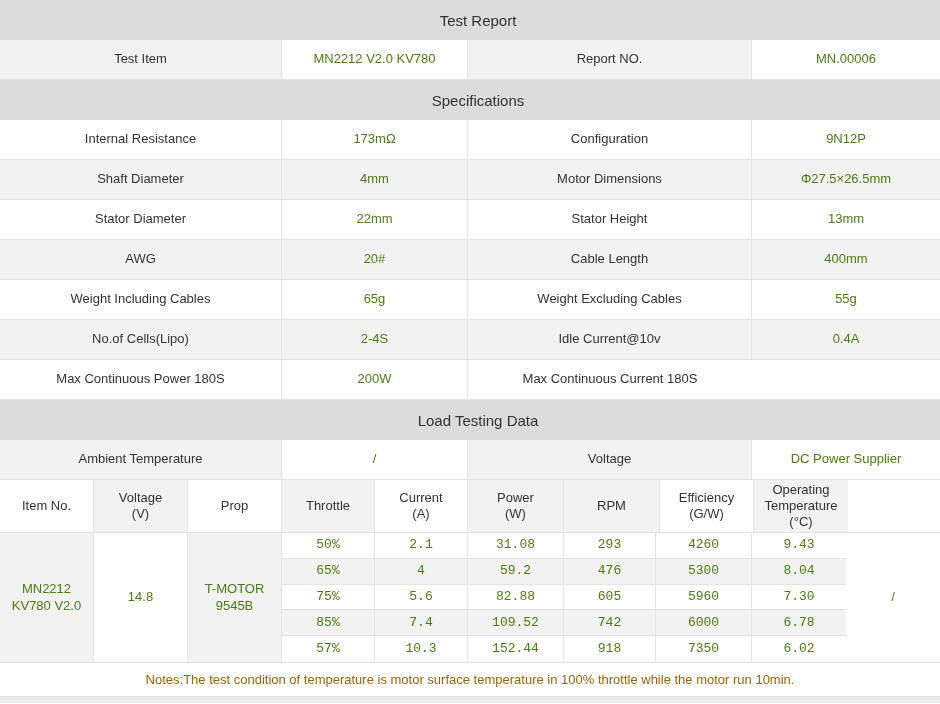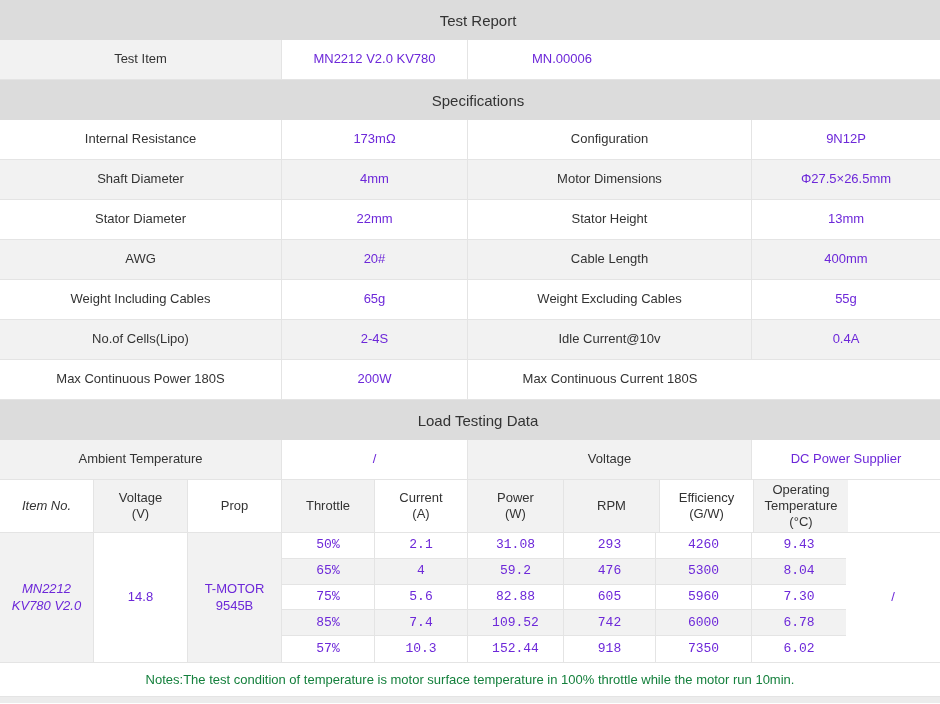--- a/index.html
+++ b/index.html
@@ -16,53 +16,54 @@
     font-size:15px; color:#333333;padding-left:16px;
   }
   .row { display:flex; height:40px; border-bottom:1px solid #e4e4e4; }
   .cell {
     display:flex; align-items:center; justify-content:center;
     font-size:13px; border-right:1px solid #e4e4e4;
     text-align:center; white-space:pre-line; line-height:1.25;
   }
   .cell:last-child { border-right:none; }
   .lab { color:#333333; }
-  .val { color:#6d28d9; }
+  .val { color:#4d7c0f; }
   .shade { background:#f2f2f2; }
   .w1 { width:282px; } .w2 { width:186px; } .w3 { width:284px; } .w4 { width:188px;text-align:right; }
-  .c0 { width:94px;font-style:italic; } .c1 { width:94px; } .c2 { width:94px; }
+  .c0 { width:94px; } .c1 { width:94px; } .c2 { width:94px; }
   .c3 { width:93px; } .c4 { width:93px; } .c5 { width:96px; }
   .c6 { width:92px; } .c7 { width:96px; } .c8 { width:94px; } .c9 { width:94px; }
   .colhead { height:53px; }
   .dataGrid { display:flex; height:130px; border-bottom:1px solid #e4e4e4; }
   .spanCell {
     display:flex; align-items:center; justify-content:center;
     font-size:13px; border-right:1px solid #e4e4e4;
     text-align:center; white-space:pre-line; line-height:1.3;
   }
   .midBlock { display:flex; flex-direction:column; width:564px;font-family:Liberation Mono, monospace; }
   .dRow { display:flex; height:26px; border-bottom:1px solid #e4e4e4; }
   .dRow:last-child { border-bottom:none; }
   .notes {
     height:34px; display:flex; align-items:center; justify-content:center;
-    font-size:13px; color:#15803d; background:#ffffff;
+    font-size:13px; color:#a16207; background:#ffffff;
     border-bottom:1px solid #e4e4e4;
   }
   .footerStrip { height:6px; background:#ececec; }
 </style>
 </head>
 <body>
 
 <div class="bar">
   <span>Test Report</span>
 </div>
 
 <div class="row">
   <div class="cell w1 shade lab">Test Item</div>
   <div class="cell w2 val">MN2212 V2.0 KV780</div>
+  <div class="cell w3 shade lab">Report NO.</div>
   <div class="cell w4 val">MN.00006</div>
 </div>
 
 <div class="bar">
   <span>Specifications</span>
 </div>
 
 <div class="row">
   <div class="cell w1 lab">Internal Resistance</div>
   <div class="cell w2 val">173mΩ</div>

